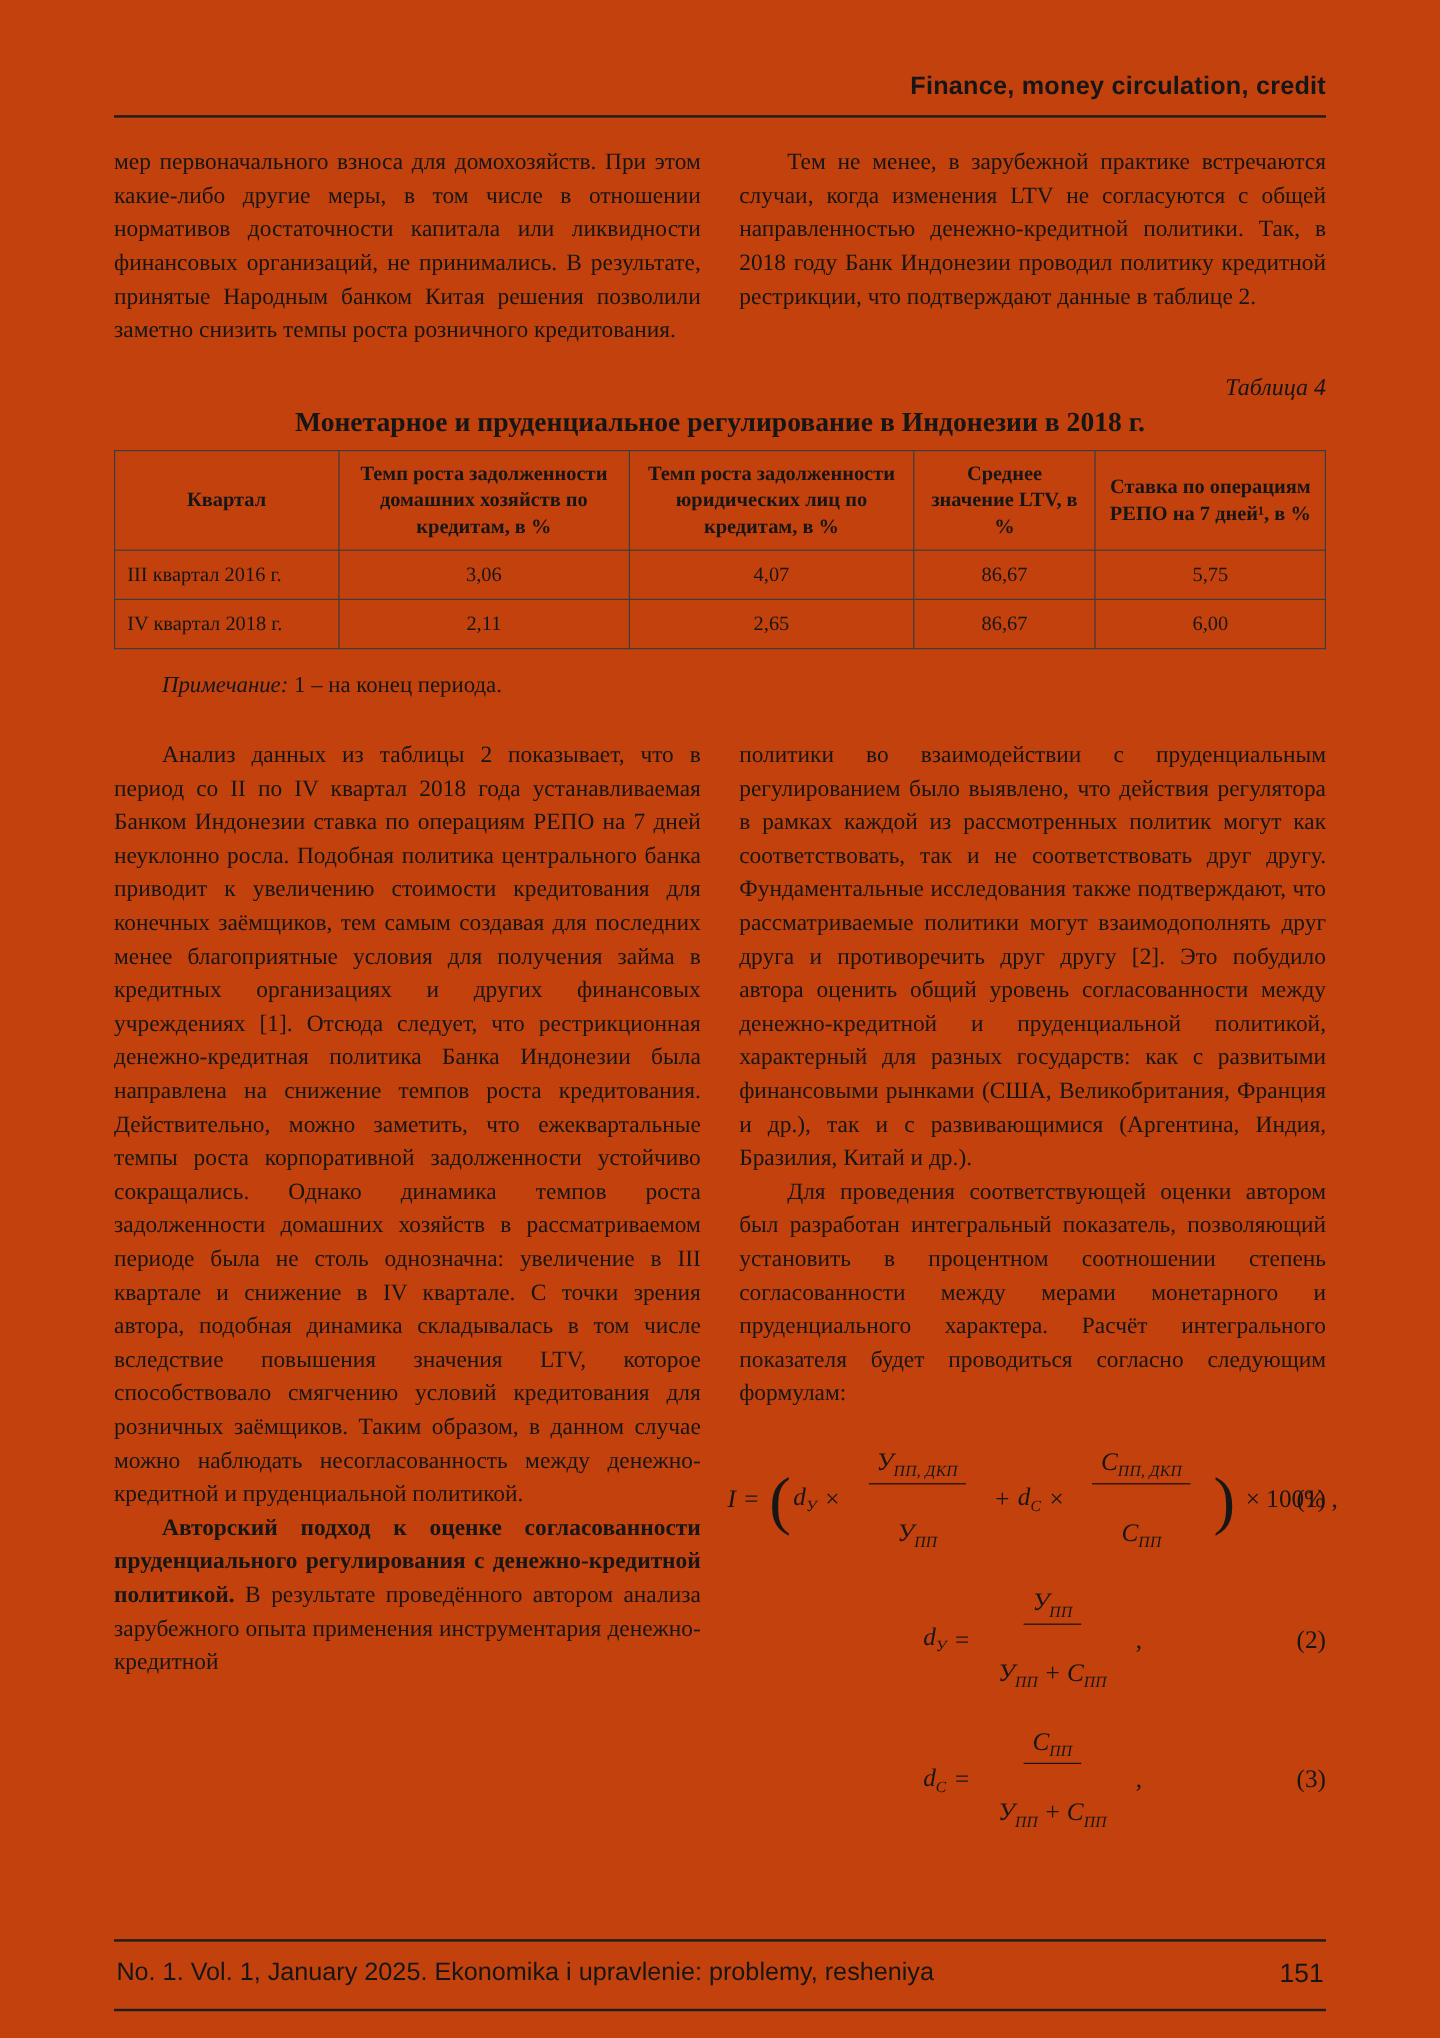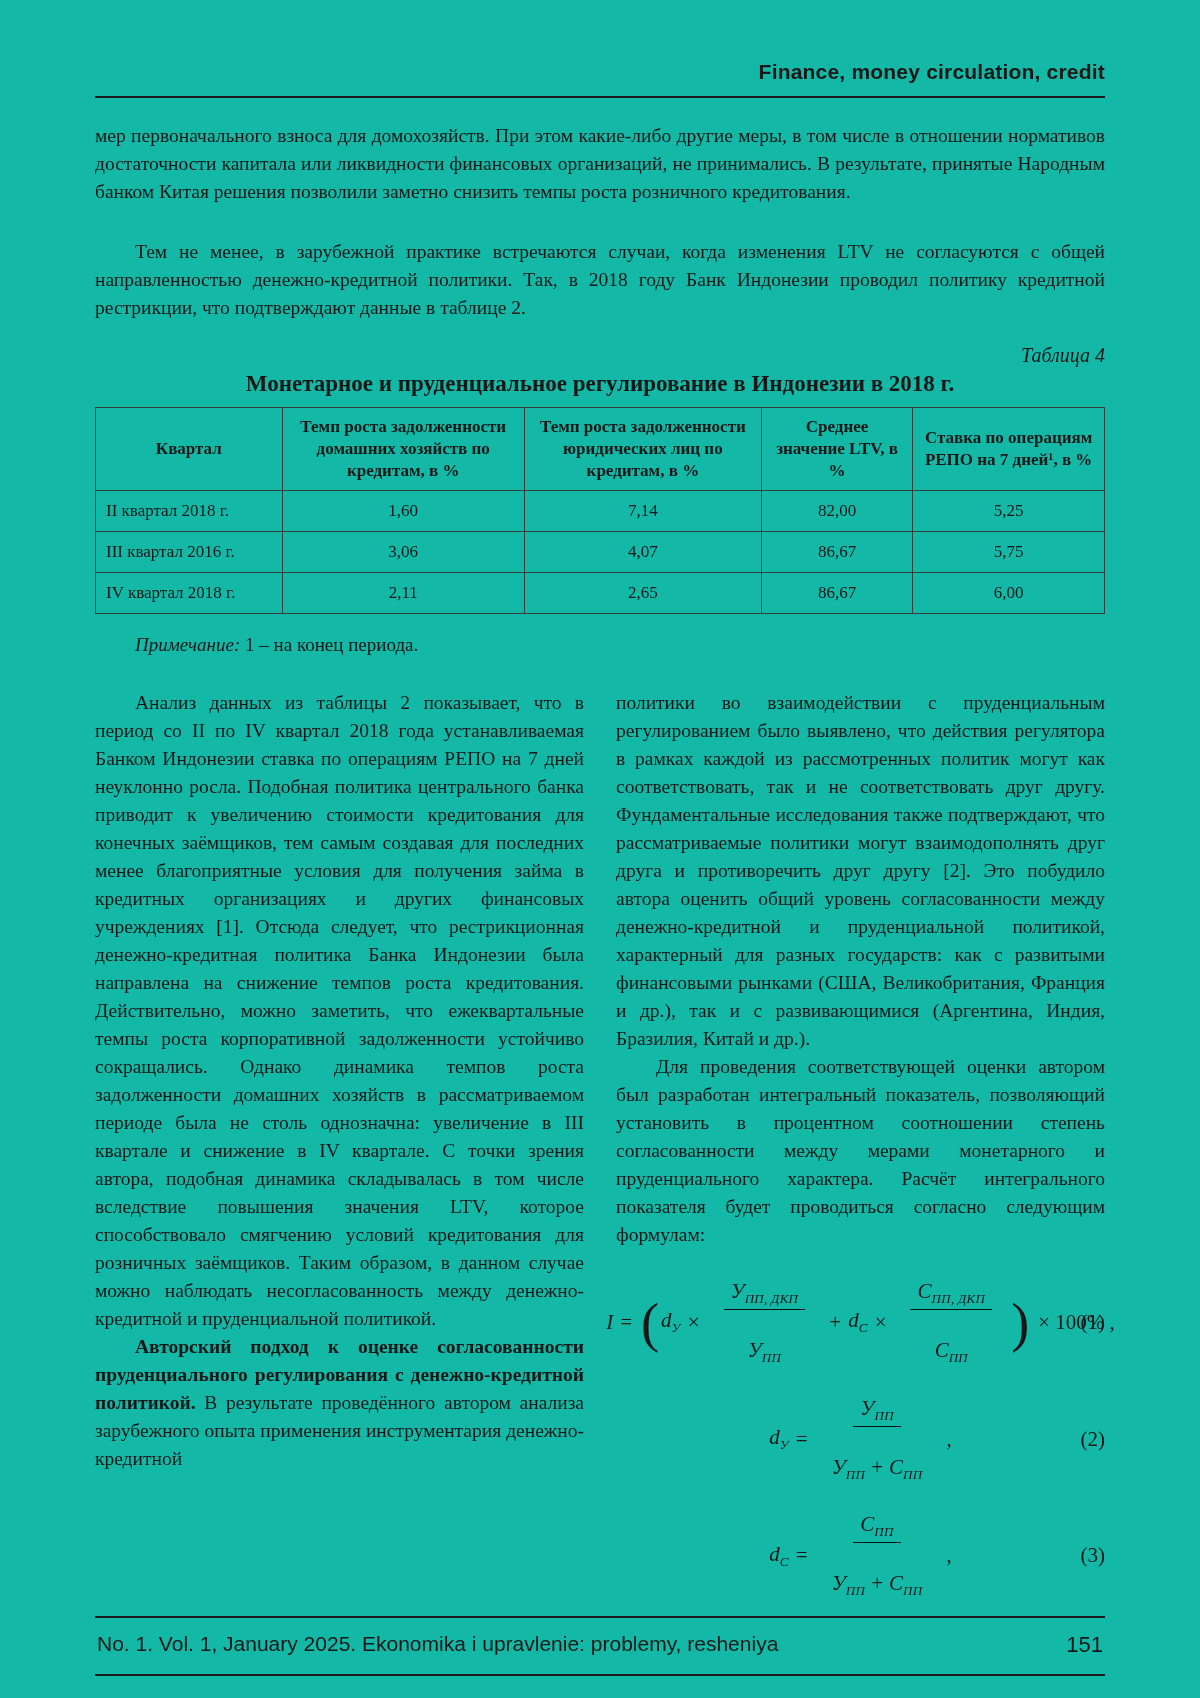--- a/index.html
+++ b/index.html
@@ -2,21 +2,21 @@
 <html lang="ru"><head>
 <meta charset="utf-8">
 <style>
   * { box-sizing: border-box; }
   html, body { margin: 0; padding: 0; background: #ffffff; }
   .page {
     position: relative;
     width: 1200px;
     height: 1698px;
     margin: 0 auto;
-    background: #14b8a6;
+    background: #c2410c;
     padding: 60px 95px 120px 95px;
     font-family: "Liberation Serif", serif;
     color: #161616;
     overflow: hidden;
   }
 
   
   .page-header {
     display: flex;
     justify-content: flex-end;
@@ -25,21 +25,21 @@
   }
   .page-header .title {
     font-family: "Liberation Sans", sans-serif;
     font-weight: 700;
     font-size: 21px;
     letter-spacing: 0.2px;
   }
 
   
   .columns { display: flex; gap: 32px; }
-  .columns.intro { margin-top: 24px; flex-direction: column; }
+  .columns.intro { margin-top: 24px; }
   .columns.main { margin-top: 30px; }
   .col { flex: 1 1 0; min-width: 0; }
 
   p.body-text {
     margin: 0;
     font-size: 19.5px;
     line-height: 28px;
     text-align: justify;
     hyphens: auto;
   }
@@ -176,27 +176,20 @@
       <tr>
         <th>Квартал</th>
         <th>Темп роста задолженности домашних хозяйств по кредитам, в %</th>
         <th>Темп роста задолженности юридических лиц по кредитам, в %</th>
         <th>Среднее значение LTV, в %</th>
         <th>Ставка по операциям РЕПО на 7 дней¹, в %</th>
       </tr>
     </thead>
     <tbody>
       <tr>
-        <td class="rowhead">II квартал 2018 г.</td>
-        <td>1,60</td>
-        <td>7,14</td>
-        <td>82,00</td>
-        <td>5,25</td>
-      </tr>
-      <tr>
         <td class="rowhead">III квартал 2016 г.</td>
         <td>3,06</td>
         <td>4,07</td>
         <td>86,67</td>
         <td>5,75</td>
       </tr>
       <tr>
         <td class="rowhead">IV квартал 2018 г.</td>
         <td>2,11</td>
         <td>2,65</td>

